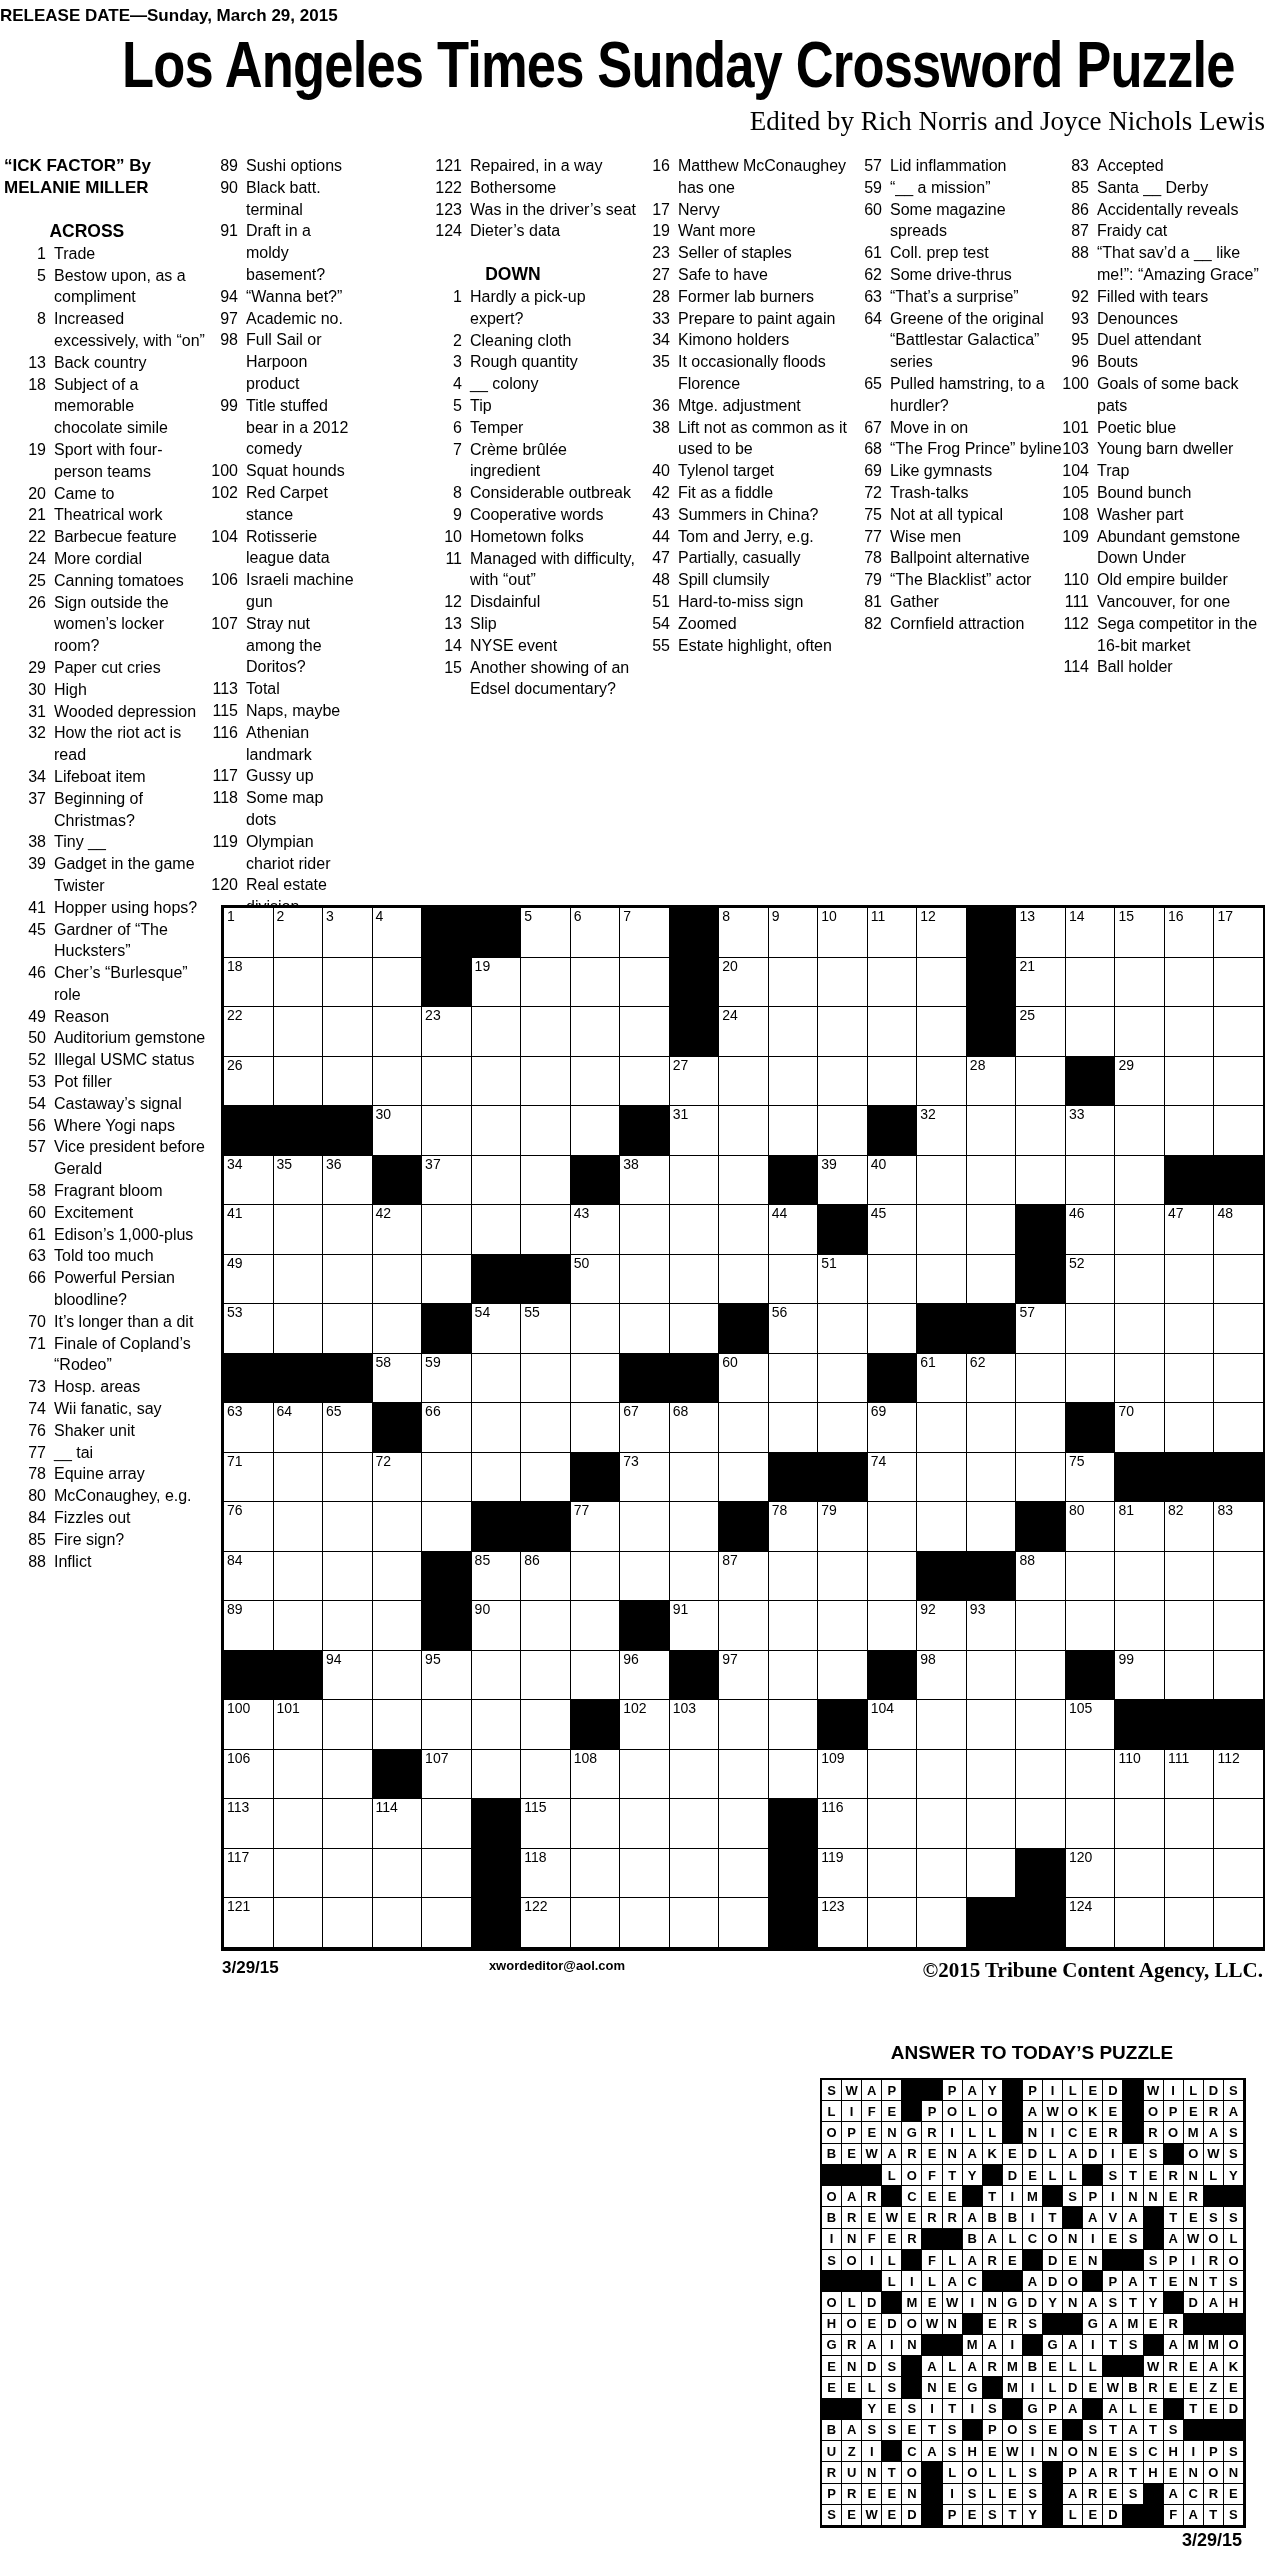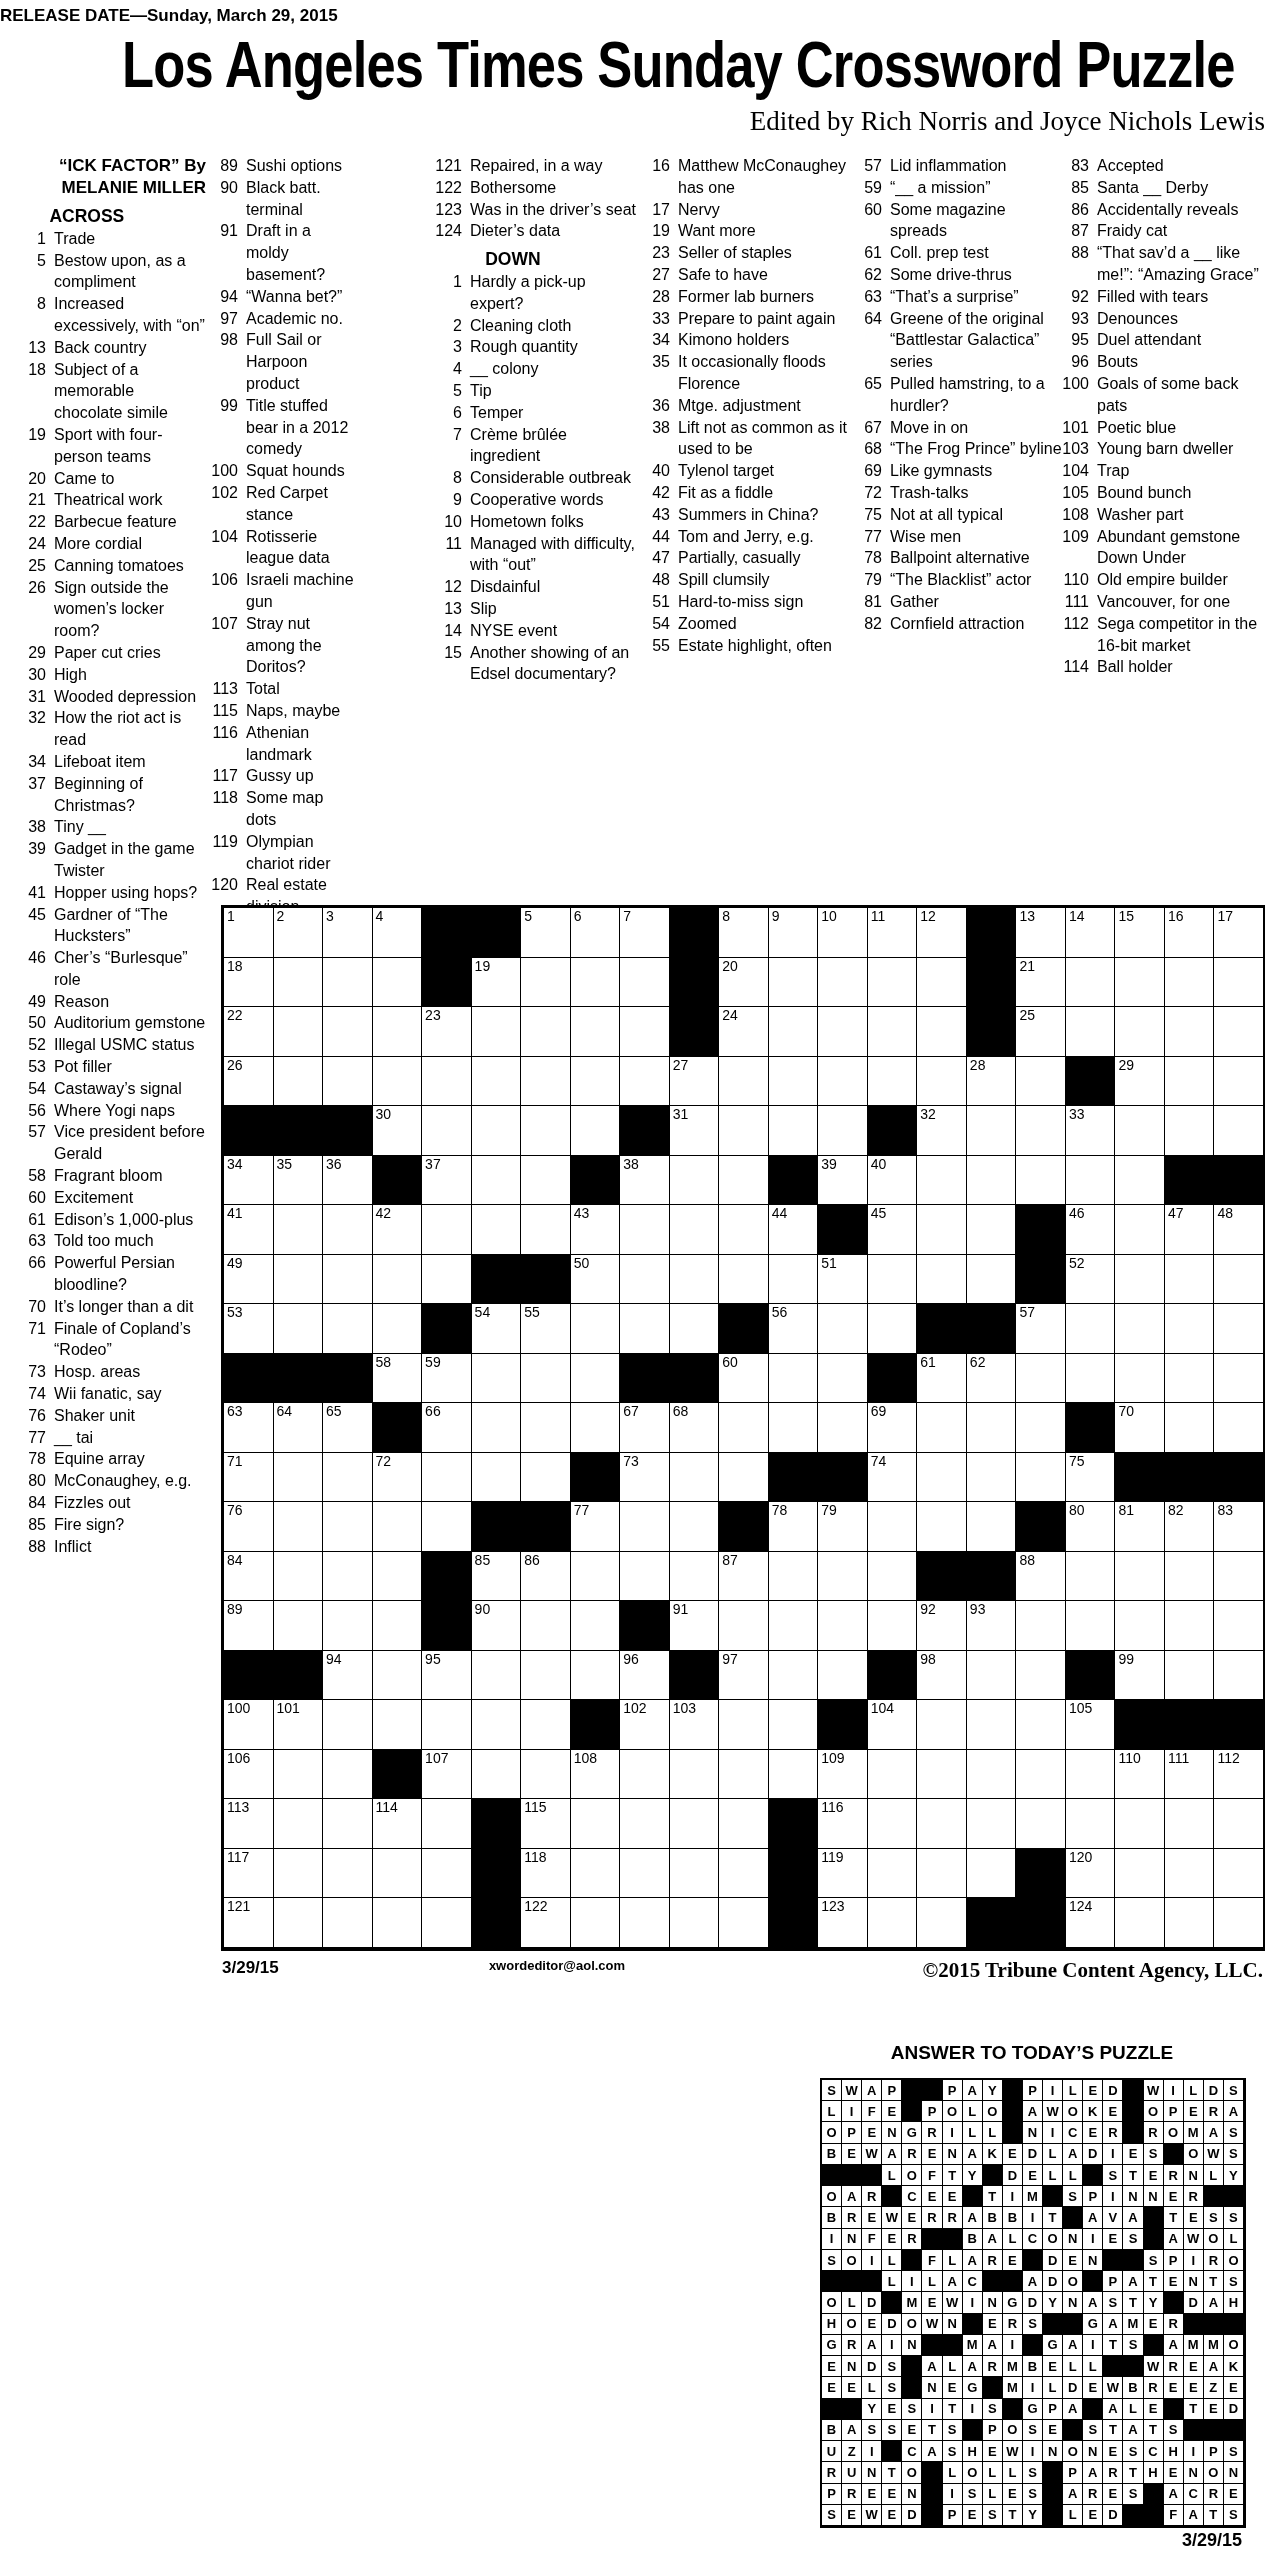--- a/index.html
+++ b/index.html
@@ -17,22 +17,22 @@
   #col2{left:202px;width:155px;}
   #col3{left:426px;width:212px;}
   #col4{left:638px;width:214px;}
   #col5{left:850px;width:212px;}
   #col6{left:1057px;width:205px;}
   .clue{display:flex;}
   .cn{flex:none;text-align:right;padding-right:8px;box-sizing:border-box;}
   #col1 .cn{width:50px;} #col2 .cn{width:44px;} #col3 .cn{width:44px;}
   #col4 .cn{width:40px;} #col5 .cn{width:40px;} #col6 .cn{width:40px;}
   .ct{flex:1;}
-  .col-title{font-weight:bold;font-size:17px;line-height:22px;text-align:right;}
-  .col-header{font-weight:bold;font-size:17.5px;text-align:center;margin-top:7px;width:82%;}
+  .col-title{font-weight:bold;font-size:17px;line-height:22px;}
+  .col-header{font-weight:bold;font-size:17.5px;text-align:center;margin-top:22px;width:82%;}
   
   #grid{position:absolute;left:221px;top:905px;width:1040px;height:1040px;
         display:grid;grid-template-columns:repeat(21,1fr);grid-template-rows:repeat(21,1fr);
         border:3px solid #000;background:#fff;}
   .cell{border-right:1px solid #000;border-bottom:1px solid #000;position:relative;box-sizing:border-box;}
   .cell.black{background:#000;}
   .cell .num{position:absolute;top:1px;left:3px;font-size:14px;line-height:15px;}
   
   .footer-date{position:absolute;left:222px;top:1958px;font-weight:bold;font-size:17px;}
   .footer-email{position:absolute;left:222px;top:1958px;width:670px;text-align:center;

